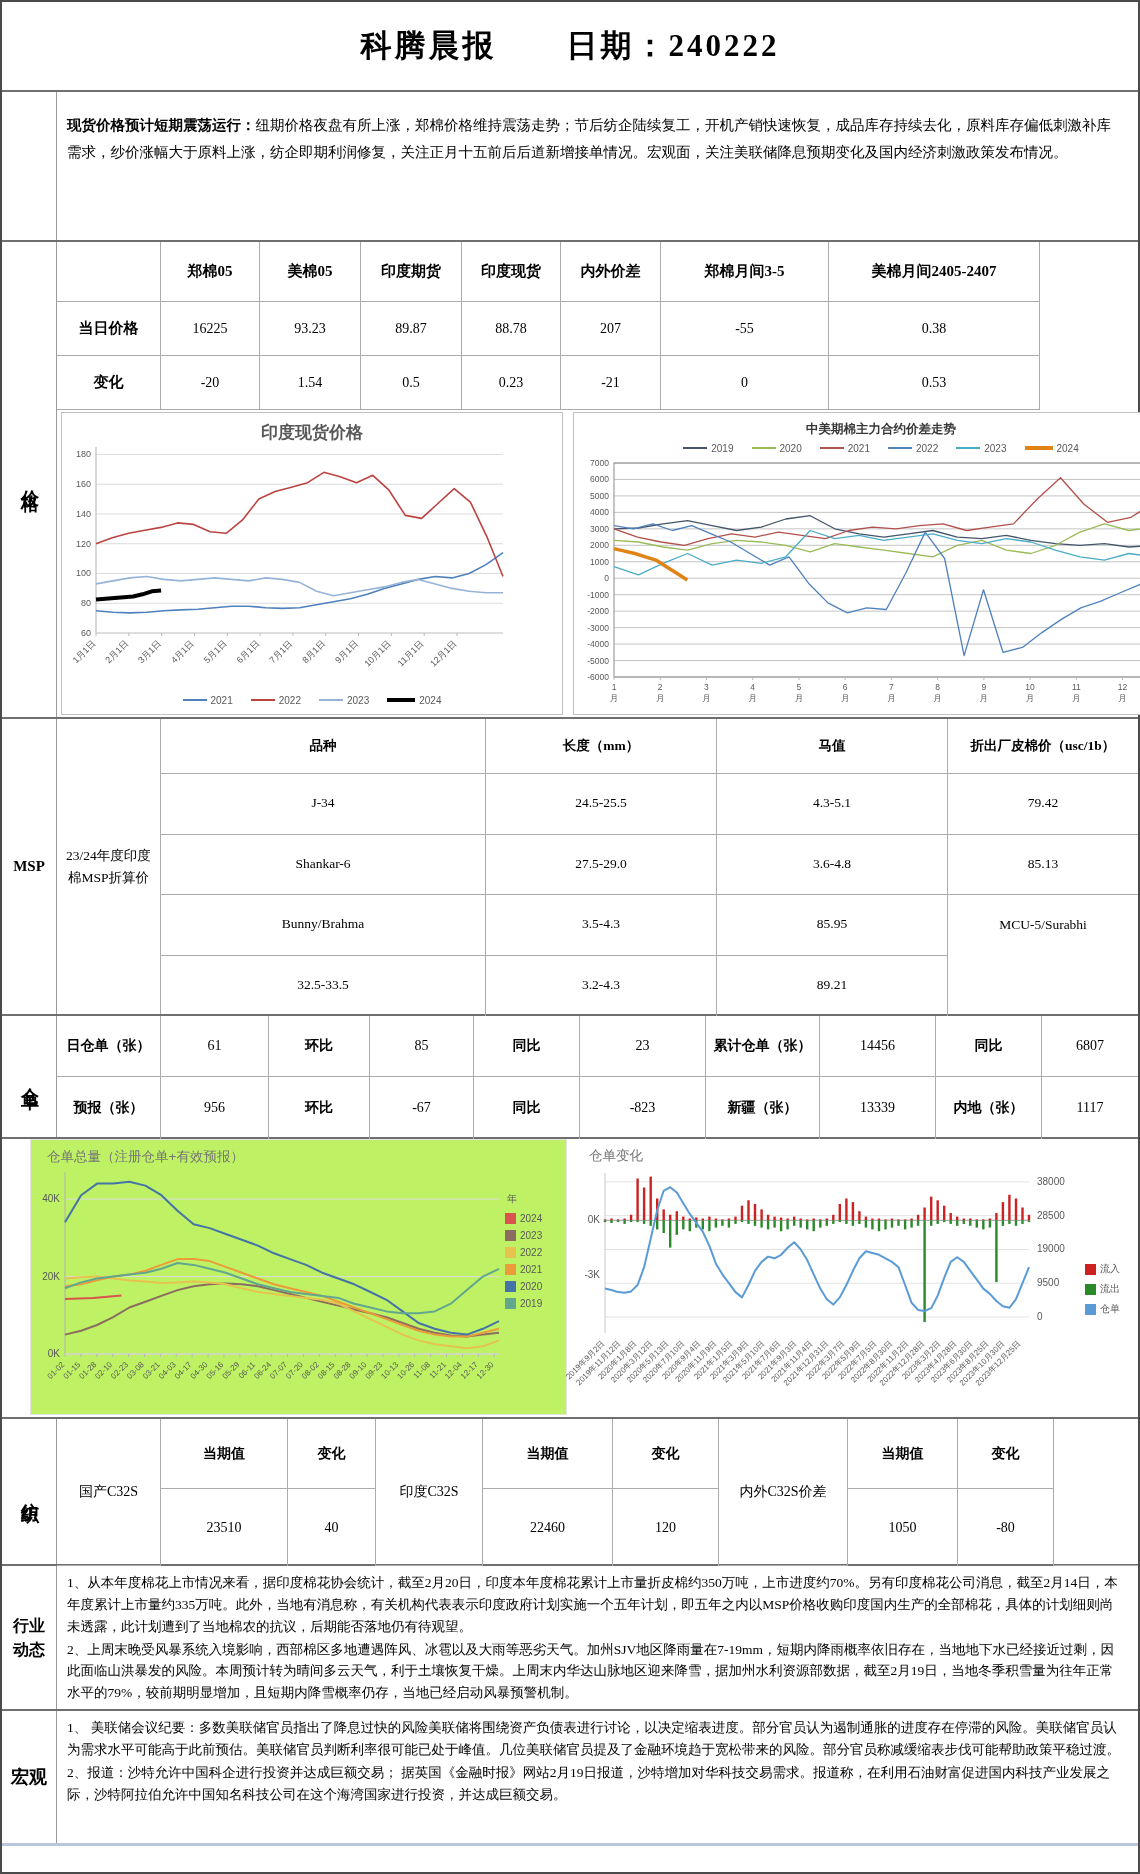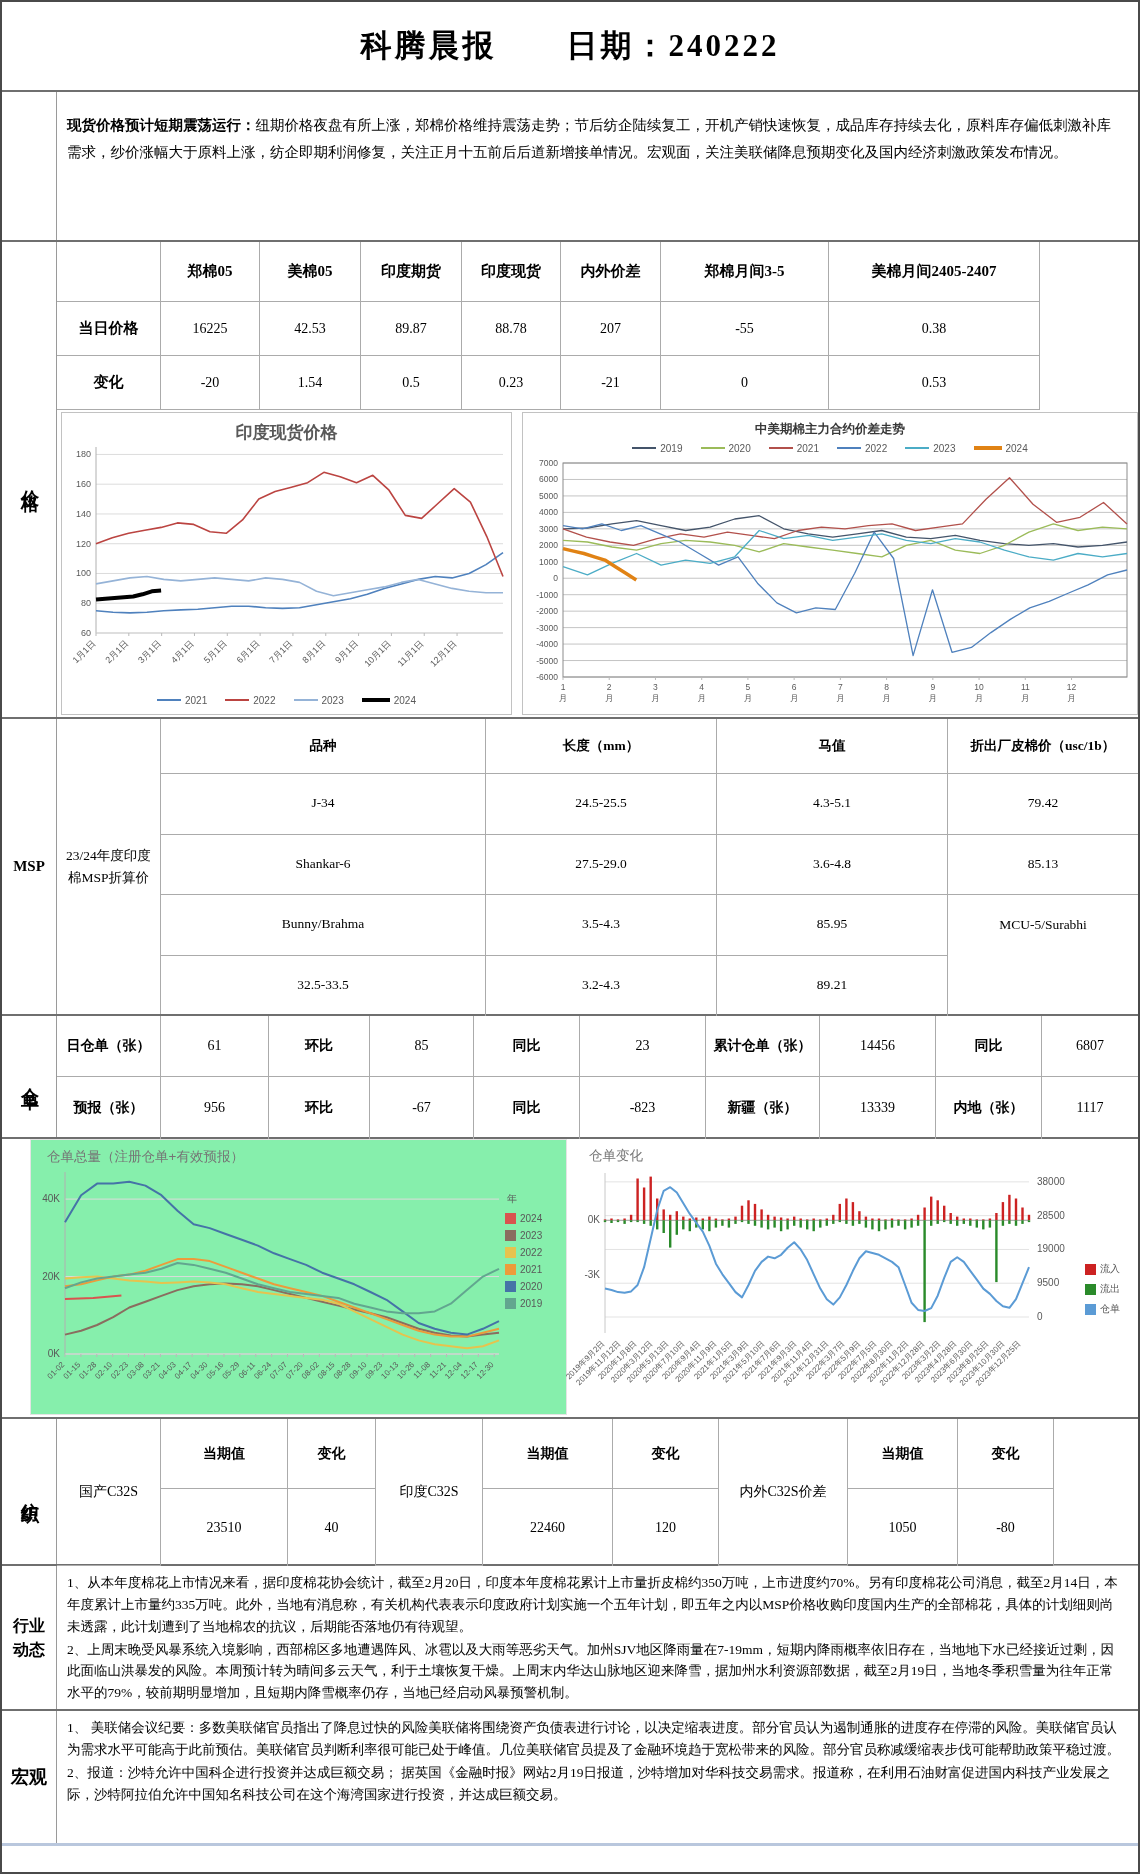--- a/index.html
+++ b/index.html
@@ -18,21 +18,21 @@
   
   .sec-price{height:477px;flex-direction:row;}
   .price-content{flex:1;display:flex;flex-direction:column;}
   .price-grid{display:grid;grid-template-columns:104px 99px 101px 101px 99px 100px 168px 211px 1fr;grid-template-rows:60px 54px 54px;}
   .c{border-right:1px solid #ababab;border-bottom:1px solid #ababab;display:flex;align-items:center;justify-content:center;text-align:center;font-size:14px;line-height:1.25;}
   .c.hd{font-weight:bold;font-size:15px;}
   .c.fill{border-right:none;}
   .c.nb{border-bottom:none;}
   .charts-row{flex:1;display:flex;gap:10px;padding:2px 0 0 4px;}
   .chartbox{box-sizing:border-box;border:1px solid #c2c2c2;background:#fff;}
-  .chart1{width:451px;height:303px;}
+  .chart1{width:502px;height:303px;}
   .chart2{flex:1;height:303px;margin-right:3px;}
   .ct1{height:30px;text-align:center;font-size:17px;font-weight:bold;color:#595959;padding-top:8px;box-sizing:border-box;}
   .ct2{height:24px;text-align:center;font-size:12.5px;font-weight:bold;color:#383838;padding-top:8px;box-sizing:border-box;}
   .legend-h{display:flex;justify-content:center;align-items:center;height:22px;}
   .li{display:inline-flex;align-items:center;gap:4px;font-family:"Liberation Sans",sans-serif;font-size:10px;color:#595959;margin:0 9px;}
   .sw-line{width:24px;height:2px;display:inline-block;}
   .sw-line.thick{height:4px;width:28px;}
   .sw-sq{width:11px;height:11px;display:inline-block;}
   svg{overflow:visible;display:block;}
   svg text{font-family:"Liberation Sans","DejaVu Sans",sans-serif;}
@@ -43,21 +43,21 @@
   .msp-grid .c{font-size:13.5px;}
   .msp-grid .c:nth-child(4n){border-right:none;}
   
   .sec-rec{height:123px;}
   .rec-grid{flex:1;display:grid;grid-template-columns:104px 108px 101px 104px 106px 126px 114px 116px 106px 1fr;grid-template-rows:61px 62px;}
   .rec-grid .c{font-size:14px;}
   .rec-grid .c:nth-child(10n){border-right:none;}
   .lab{font-weight:bold;}
   
   .sec-ch2{height:280px;padding-left:28px;gap:6px;border-top:2px solid #6f6f6f;}
-  .chart3{width:537px;height:276px;background:#86efac;border:1px solid #e4e4e4;box-sizing:border-box;}
+  .chart3{width:537px;height:276px;background:#bef264;border:1px solid #e4e4e4;box-sizing:border-box;}
   .chart4{flex:1;height:276px;box-sizing:border-box;}
   .ct3{height:26px;font-size:13.5px;color:#757575;padding:8px 0 0 16px;box-sizing:border-box;font-family:"Liberation Sans",sans-serif;}
   .cbody{display:flex;}
   .legend-v{display:flex;flex-direction:column;justify-content:flex-start;padding-top:26px;}
   .legend-v .li{margin:3px 0;}
   .legend-v.center{justify-content:center;padding-top:0;}
   .lg-title{font-family:"Liberation Sans",sans-serif;font-size:10px;color:#595959;margin:0 0 4px 2px;}
   
   .sec-tex{height:147px;}
   .tex-grid{flex:1;display:grid;grid-template-columns:104px 127px 88px 107px 130px 106px 129px 110px 96px 1fr;grid-template-rows:70px 77px;}
@@ -96,21 +96,21 @@
         <div class="c hd">郑棉05</div>
         <div class="c hd">美棉05</div>
         <div class="c hd">印度期货</div>
         <div class="c hd">印度现货</div>
         <div class="c hd">内外价差</div>
         <div class="c hd">郑棉月间3-5</div>
         <div class="c hd">美棉月间2405-2407</div>
         <div class="c fill nb"></div>
         <div class="c hd">当日价格</div>
         <div class="c">16225</div>
-        <div class="c">42.53</div>
+        <div class="c">93.23</div>
         <div class="c">89.87</div>
         <div class="c">88.78</div>
         <div class="c">207</div>
         <div class="c">-55</div>
         <div class="c">0.38</div>
         <div class="c fill nb"></div>
         <div class="c hd">变化</div>
         <div class="c">-20</div>
         <div class="c">1.54</div>
         <div class="c">0.5</div>

